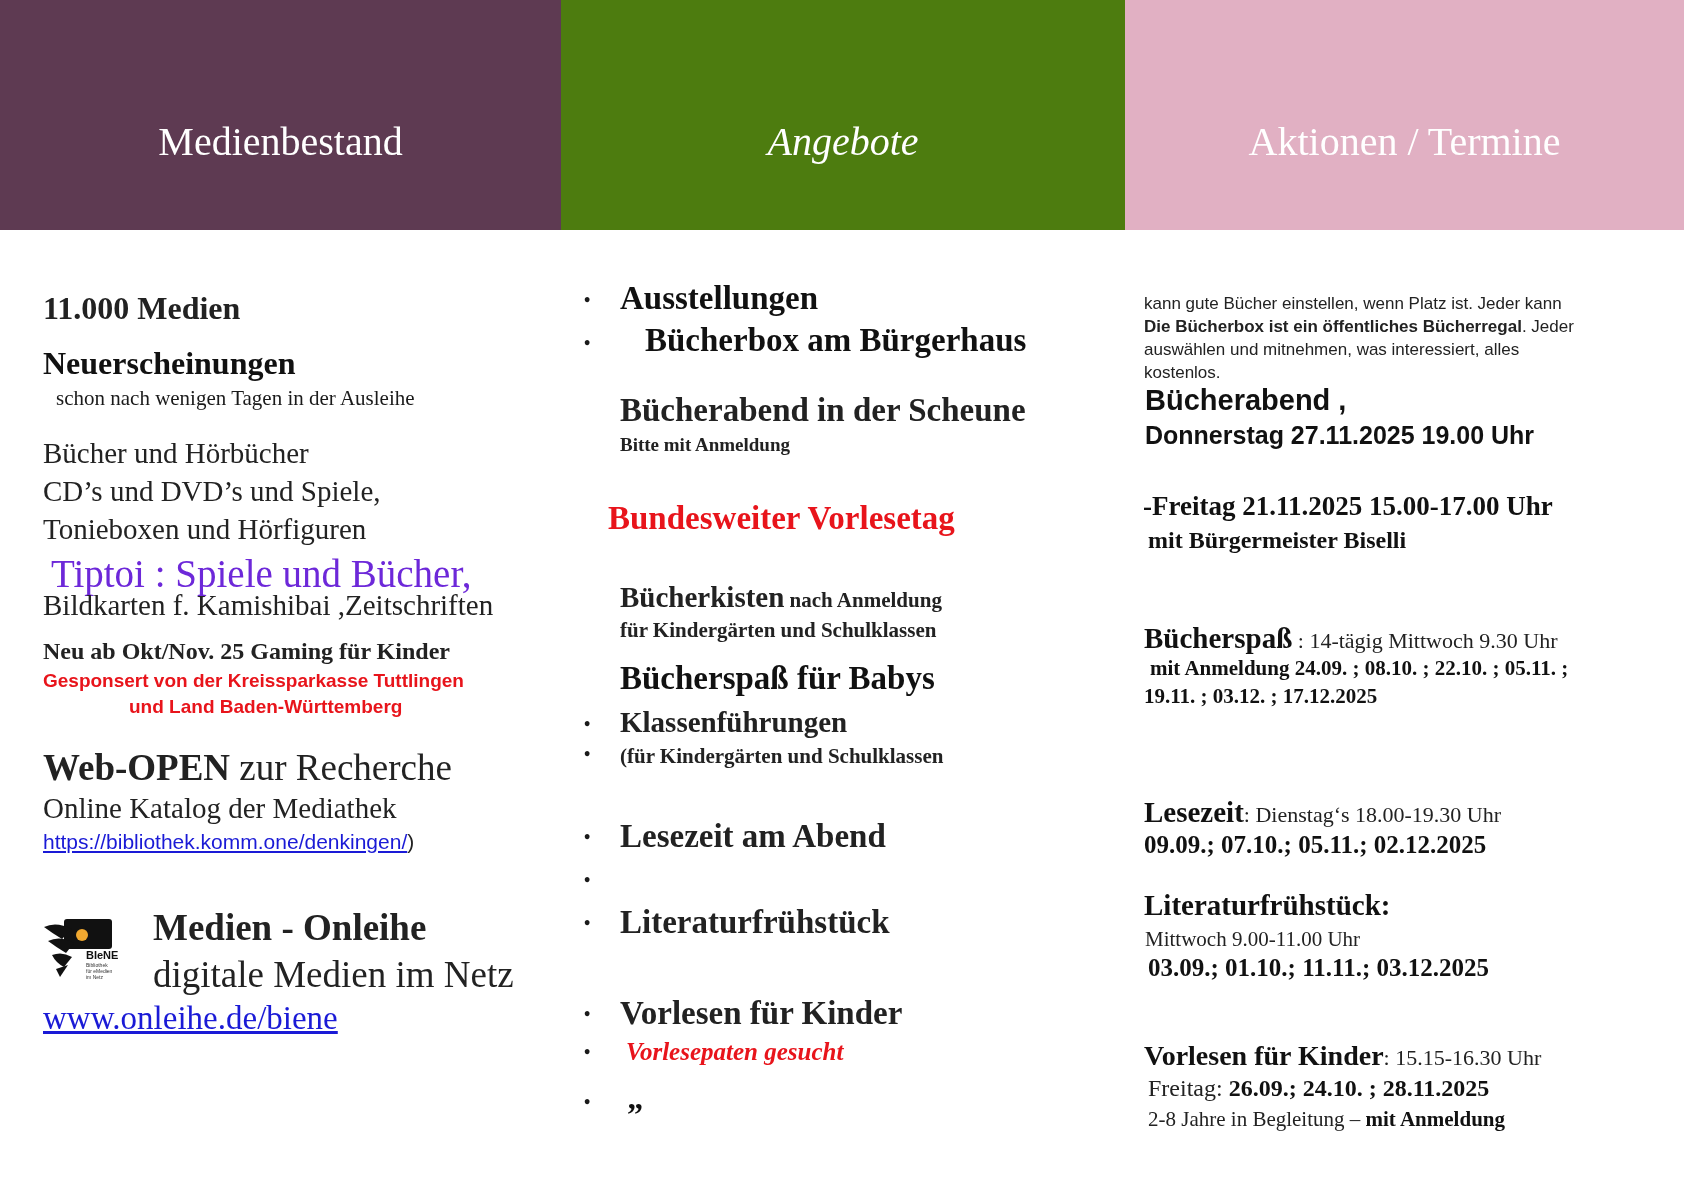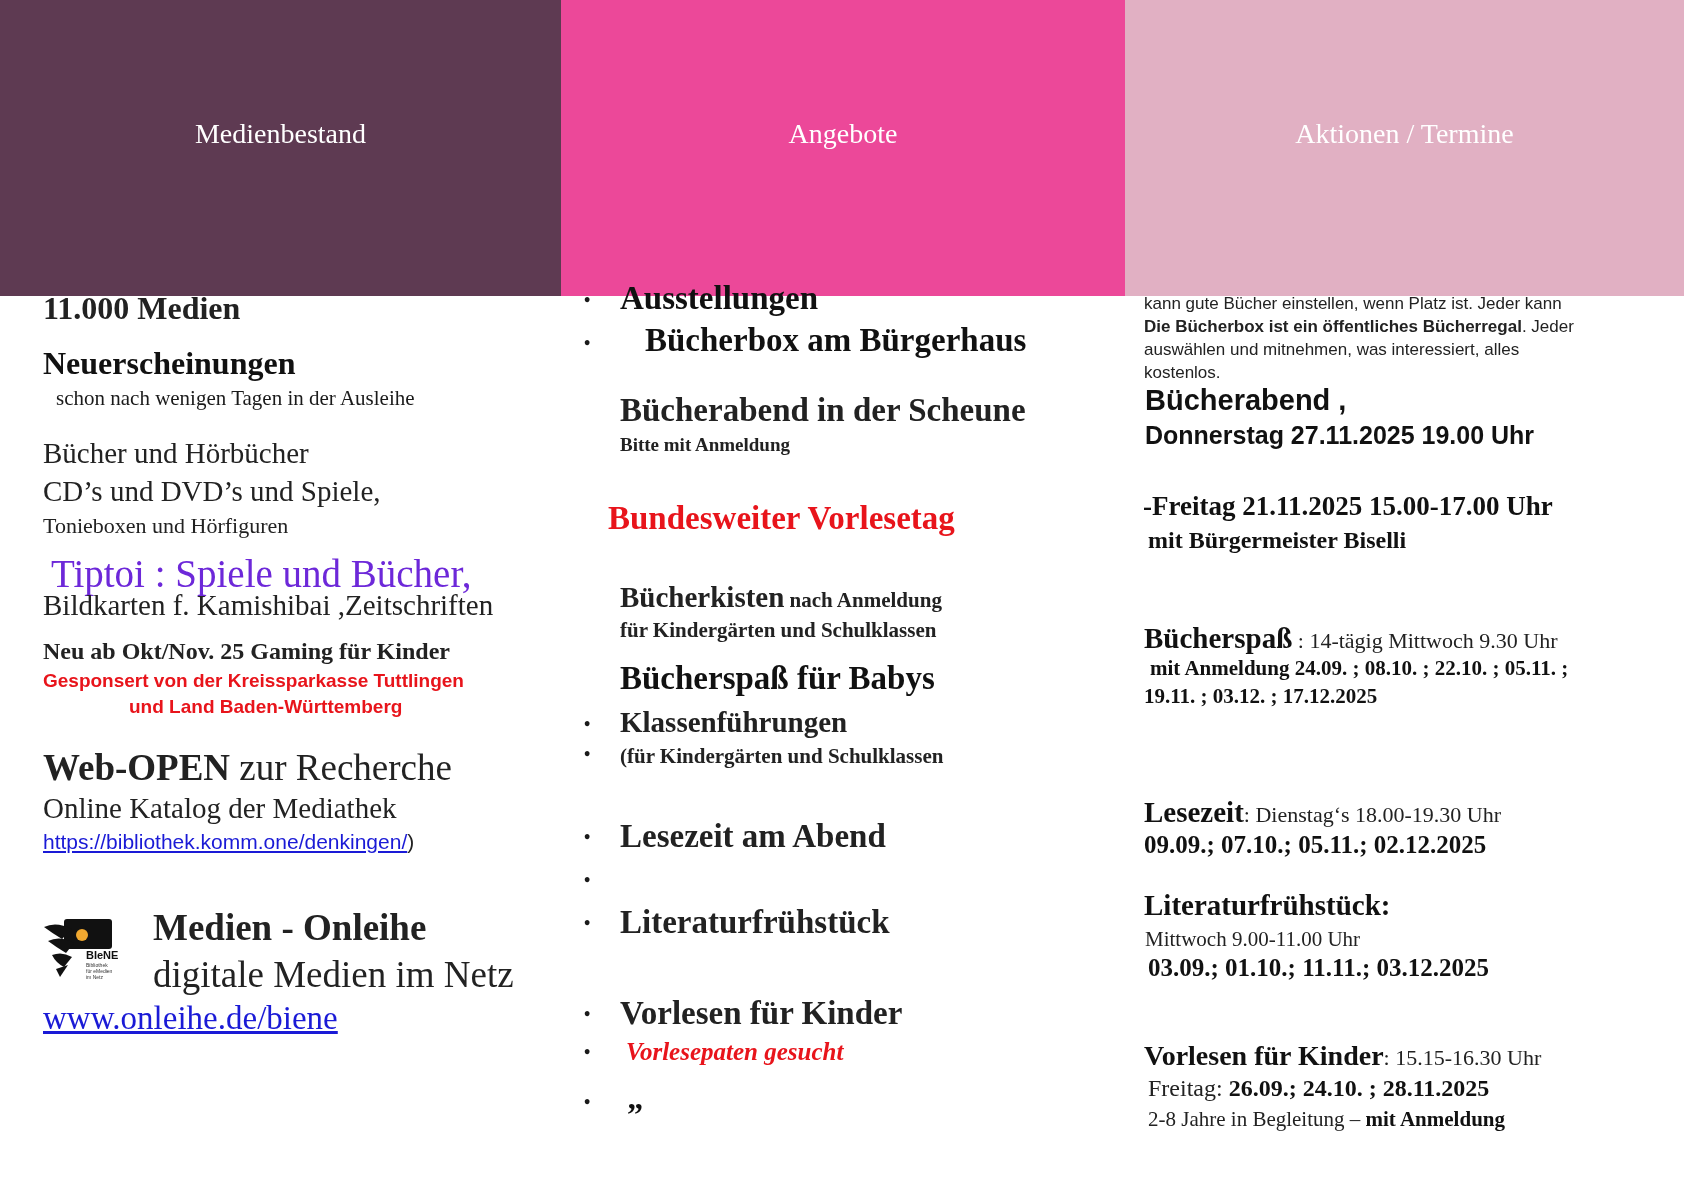--- a/index.html
+++ b/index.html
@@ -1,21 +1,21 @@
 <!DOCTYPE html>
 <html><head>
   <meta charset="utf-8">
   <style>
     * { margin: 0; padding: 0; box-sizing: border-box; }
     html, body { width: 1684px; height: 1190px; background: #ffffff; overflow: hidden; }
     body { position: relative; font-family: "Liberation Serif", serif; color: #1a1a1a; }
 
-    .header { position: absolute; top: 0; height: 296px; display: flex; align-items: center; justify-content: center; color: #ffffff; font-family: "Liberation Serif", serif; font-size: 28px; }
+    .header { position: absolute; top: 0; height: 230px; display: flex; align-items: center; justify-content: center; color: #ffffff; font-family: "Liberation Serif", serif; font-size: 40px; }
     .h1 { left: 0; width: 561px; background: #5e3a52; }
-    .h2 { left: 561px; width: 564px; background: #ec4899; }
+    .h2 { left: 561px; width: 564px; background: #4d7c0f; font-style: italic; }
     .h3 { left: 1125px; width: 559px; background: #e1b0c3; }
     .header span { position: relative; top: -134px; margin-top: 277px; }
 
     .abs { position: absolute; white-space: nowrap; }
     .b { font-weight: bold; }
     .red { color: #e8141b; }
     .sans { font-family: "Liberation Sans", sans-serif; }
     .link { color: #1a1ad6; text-decoration: underline; }
     .bullet { position: absolute; left: 584px; font-size: 18px; font-weight: bold; }
 
@@ -34,21 +34,21 @@
     <span style="position:absolute; top:118px; left:0; right:0; text-align:center; margin:0;">Aktionen / Termine</span>
   </div>
 
 <section>
   <div class="abs b" style="left:43px; top:290px; font-size:32px; color:#222;">11.000 Medien</div>
   <div class="abs b" style="left:43px; top:345px; font-size:32px; color:#111;">Neuerscheinungen</div>
   <div class="abs" style="left:56px; top:386px; font-size:21px;">schon nach wenigen Tagen in der Ausleihe</div>
 
   <div class="abs" style="left:43px; top:437px; font-size:29px; color:#222;">Bücher und Hörbücher</div>
   <div class="abs" style="left:43px; top:475px; font-size:29px; color:#222;">CD’s und DVD’s und Spiele,</div>
-  <div class="abs" style="left:43px; top:513px; font-size:22px; color:#222;">Tonieboxen und Hörfiguren</div>
+  <div class="abs" style="left:43px; top:513px; font-size:29px; color:#222;">Tonieboxen und Hörfiguren</div>
   <div class="abs" style="left:43px; top:551px; font-size:39px; color:#6d28d9;margin-left:8px;">Tiptoi : Spiele und Bücher,</div>
   <div class="abs" style="left:43px; top:589px; font-size:29px; color:#222;">Bildkarten f. Kamishibai ,Zeitschriften</div>
 
   <div class="abs b" style="left:43px; top:638px; font-size:24px; color:#222;">Neu ab Okt/Nov. 25 Gaming für Kinder</div>
   <div class="abs b sans red" style="left:43px; top:670px; font-size:19px;">Gesponsert von der Kreissparkasse Tuttlingen</div>
   <div class="abs b sans red" style="left:129px; top:696px; font-size:19px;">und Land Baden-Württemberg</div>
 
   <div class="abs" style="left:43px; top:746px; font-size:37px; color:#222;"><span class="b">Web-OPEN</span><span> zur Recherche</span></div>
   <div class="abs" style="left:43px; top:792px; font-size:29px; color:#222;">Online Katalog der Mediathek</div>
   <div class="abs sans" style="left:43px; top:830px; font-size:21px;"><a class="link">https://bibliothek.komm.one/denkingen/</a><span style="color:#222;">)</span></div>

